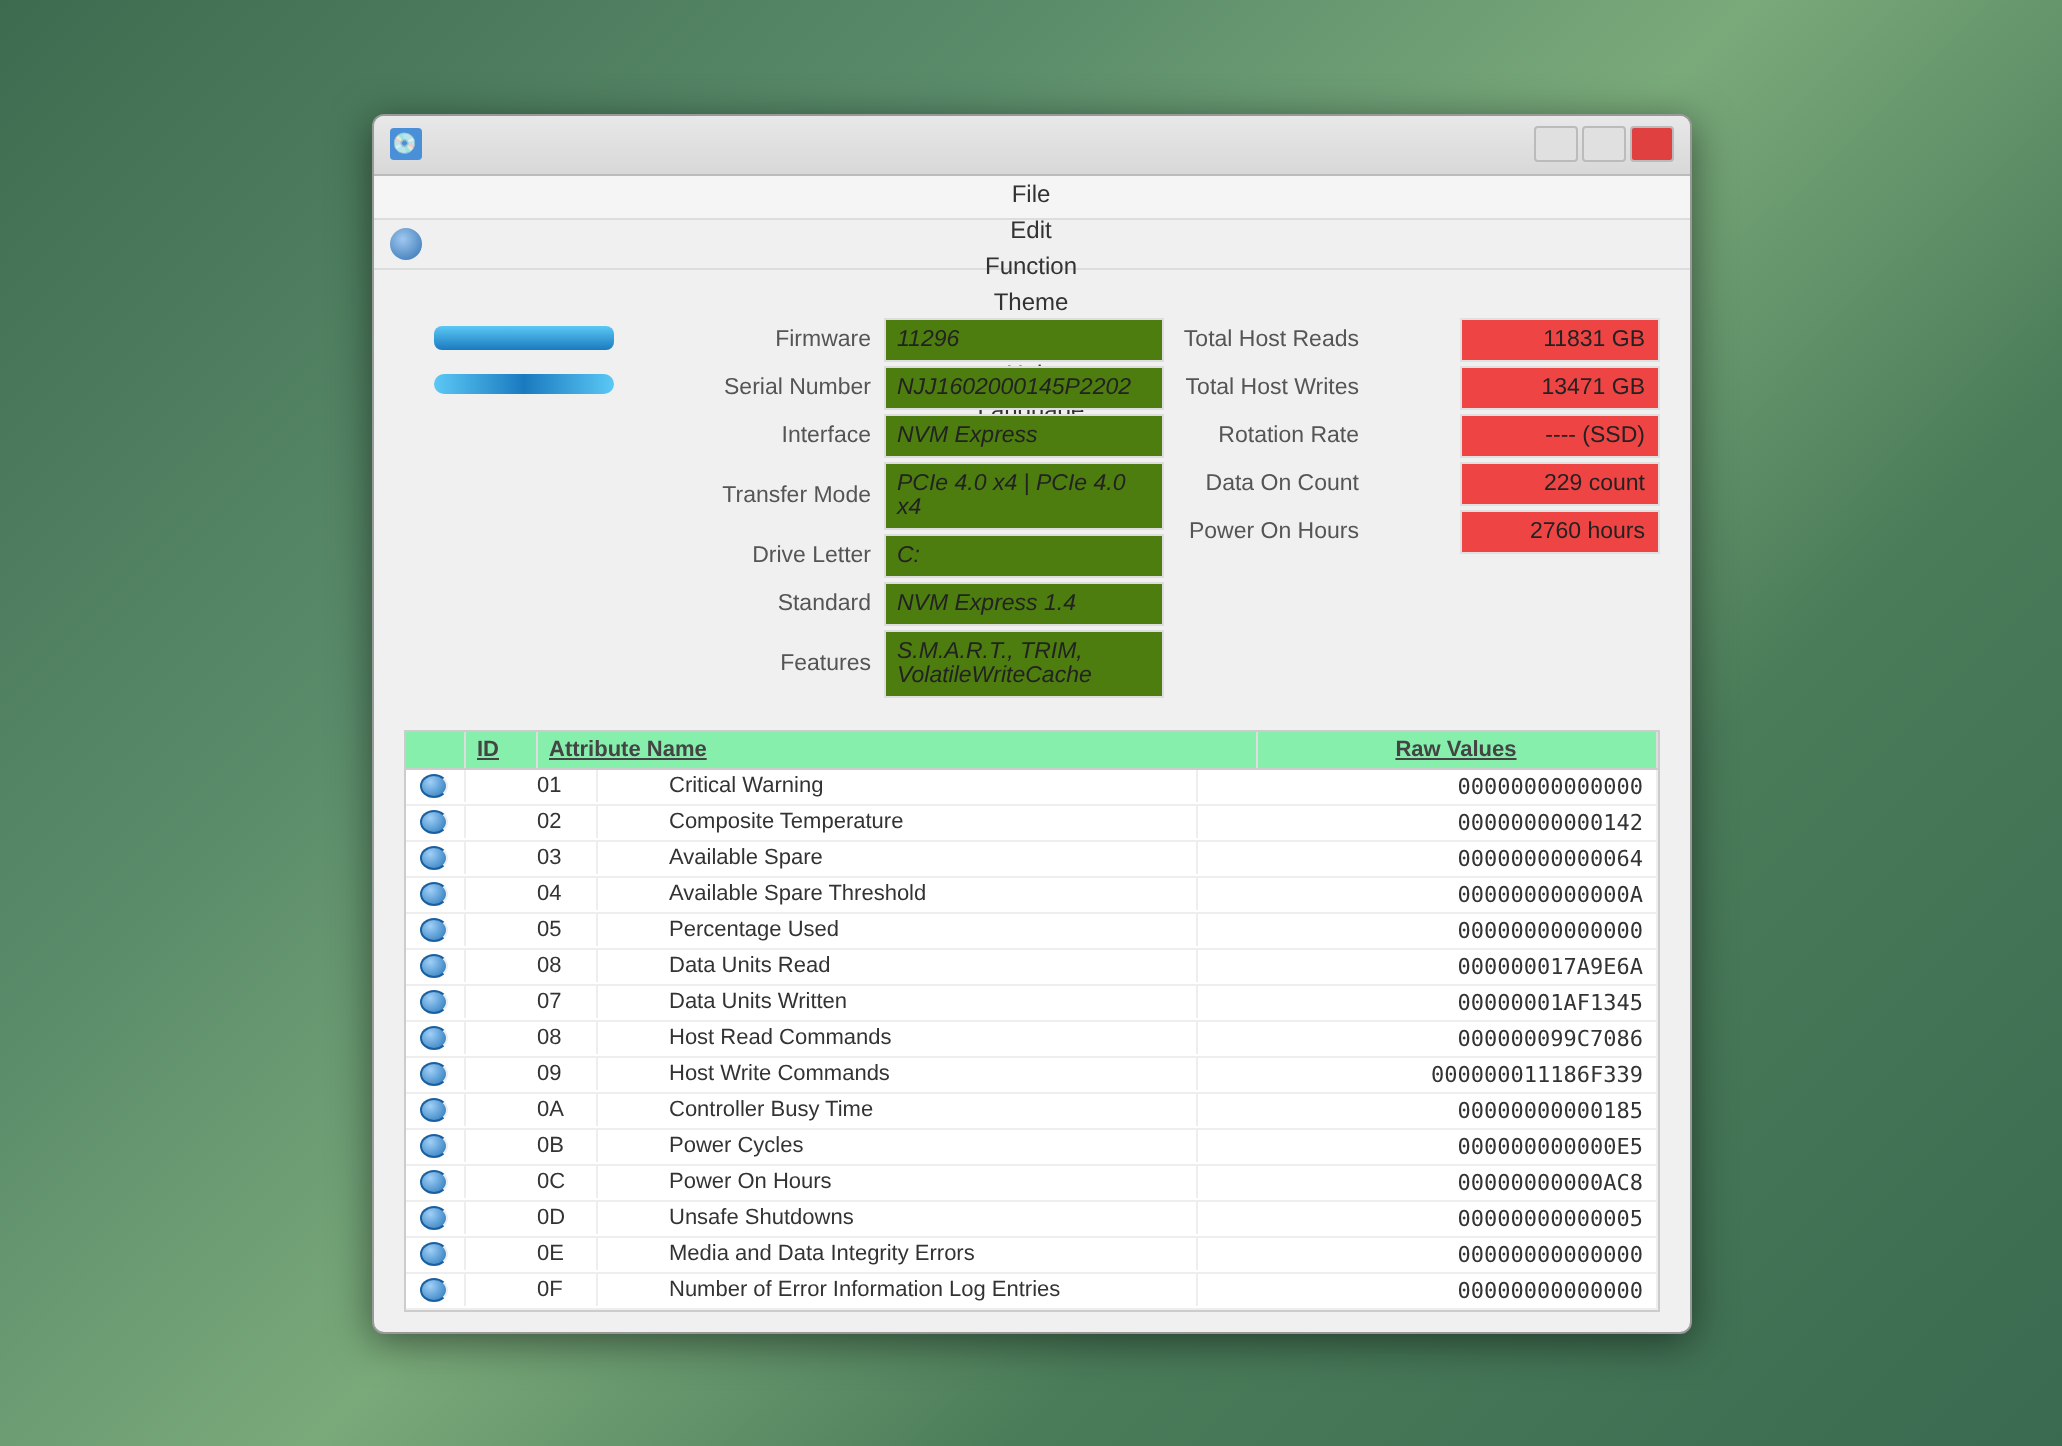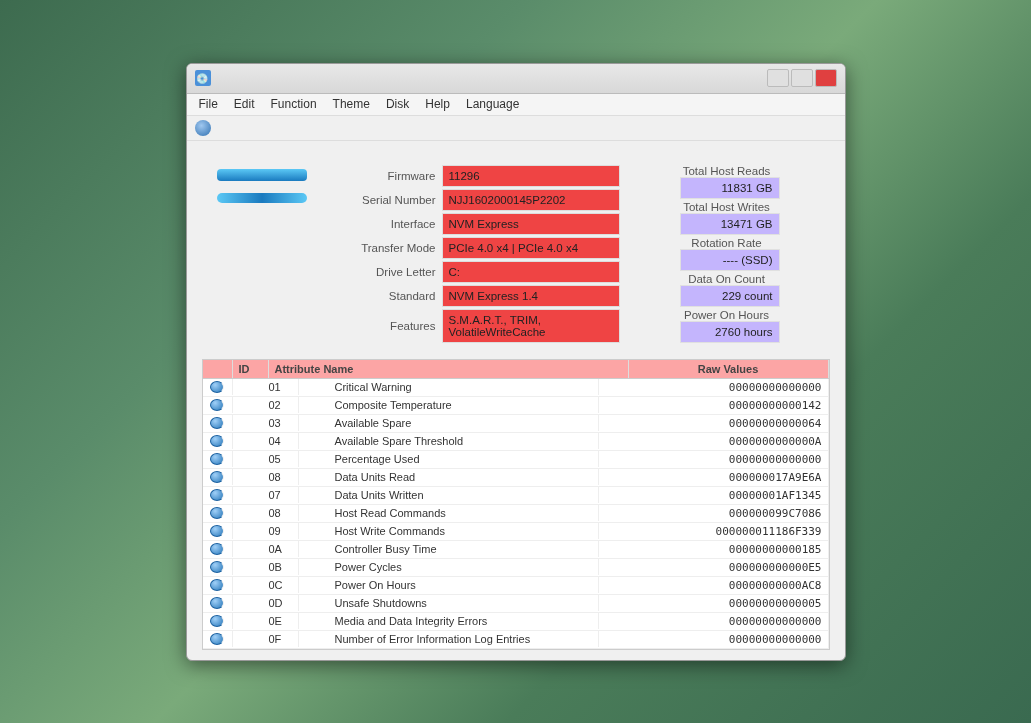--- a/index.html
+++ b/index.html
@@ -75,20 +75,21 @@
 
     .menubar {
       background: #f5f5f5;
       height: 22px;
       display: flex;
       align-items: center;
       padding: 0 4px;
       border-bottom: 1px solid #ddd;
       font-size: 12px;
       gap: 0;
+      flex-direction: column;
     }
 
     .menu-item {
       padding: 2px 8px;
       color: #333;
       cursor: pointer;
       height: 100%;
       display: flex;
       align-items: center;
     }
@@ -182,57 +183,58 @@
     .right-specs {
       min-width: 200px;
       font-size: 11.5px;
     }
 
     .right-spec-row {
       display: flex;
       justify-content: space-between;
       margin-bottom: 2px;
       align-items: center;
-      flex-direction: column;
     }
 
     .right-spec-label {
       color: #555;
       text-align: right;
       flex: 1;
       padding-right: 6px;
     }
 
     .right-spec-value {
-      background: #c4b5fd;
+      background: #ef4444;
       border: 1px solid #e0e0e0;
       padding: 4px 6px;
       color: #222;
       min-width: 100px;
       text-align: right;
+      margin-left: 44px;
     }
 
     .left-specs {
       flex: 1;
     }
 
     .table-section {
       border: 1px solid #ccc;
       background: white;
       margin-top: 4px;
     }
 
     .table-header {
       display: grid;
       grid-template-columns: 30px 36px 1fr 200px;
-      background: #fca5a5;
+      background: #86efac;
       border-bottom: 1px solid #ccc;
       font-size: 11px;
       font-weight: bold;
       color: #444;
+      text-decoration: underline;
     }
 
     .table-header div {
       padding: 3px 6px;
       border-right: 1px solid #ddd;
     }
 
     .table-row {
       display: grid;
       grid-template-columns: 30px 36px 1fr 200px;
@@ -277,26 +279,27 @@
 
     .form-label {
       width: 110px;
       text-align: right;
       padding-right: 6px;
       color: #555;
       flex-shrink: 0;
     }
 
     .form-value {
-      background: #ef4444;
+      background: #4d7c0f;
       border: 1px solid #ddd;
       padding: 4px 6px;
       flex: 1;
       color: #222;
       font-size: 11.5px;
+      font-style: italic;
     }
   </style>
 </head>
 <body>
 
 <div class="window">
 
   <div class="titlebar">
     <div class="titlebar-icon">💿</div>
     <div class="titlebar-title"></div>

